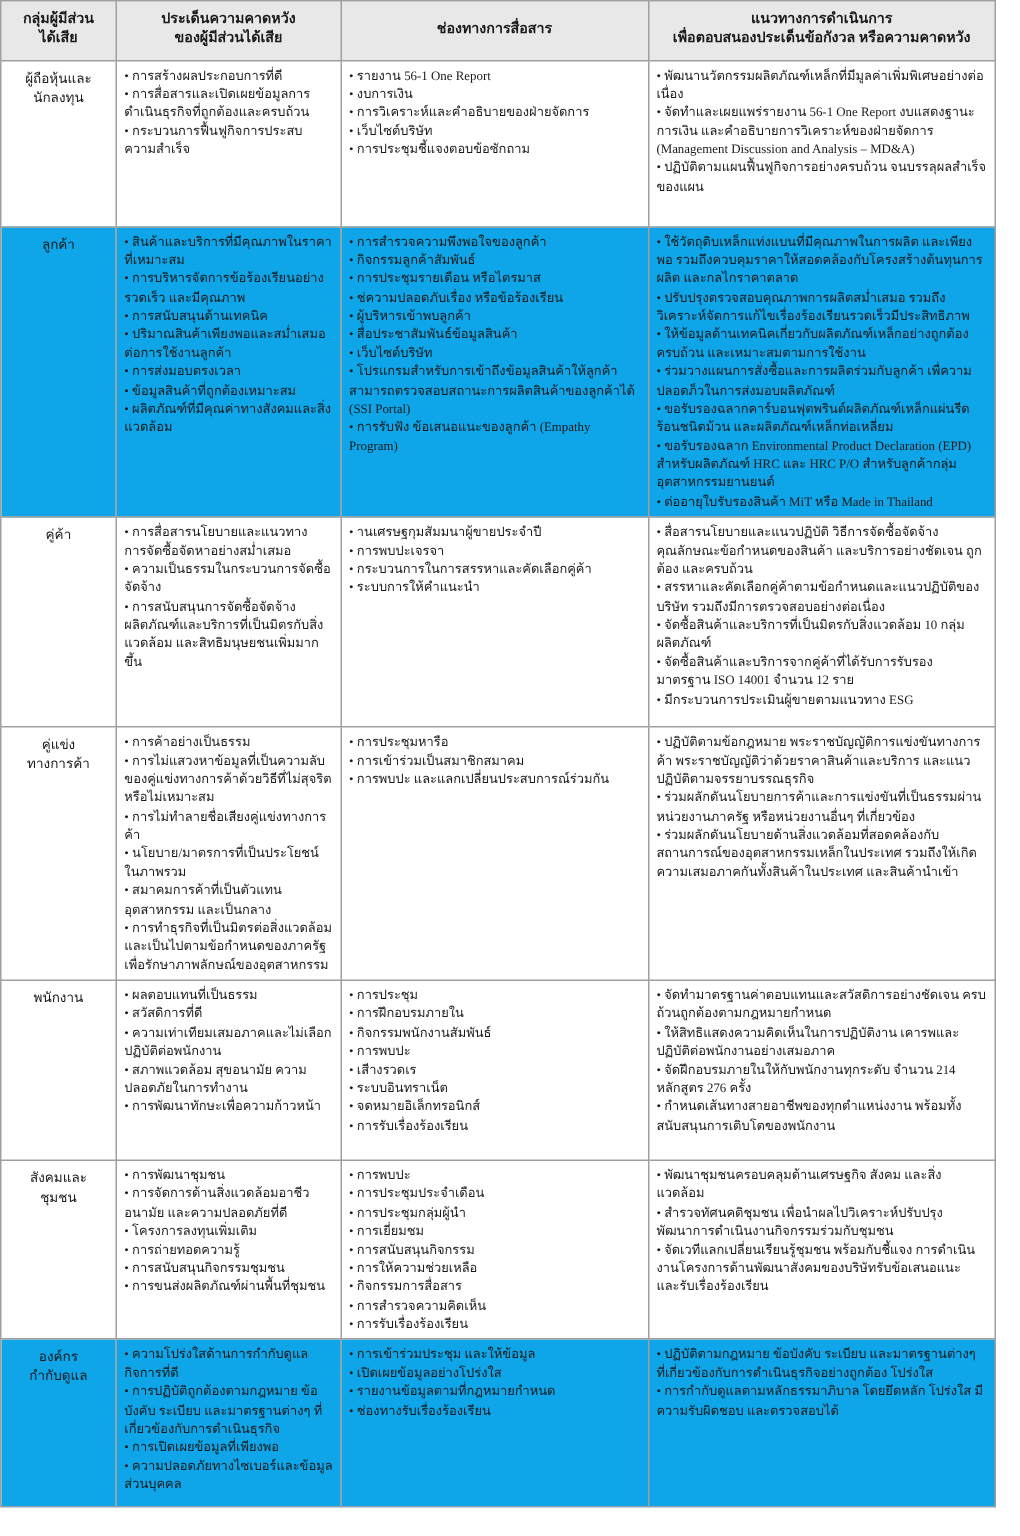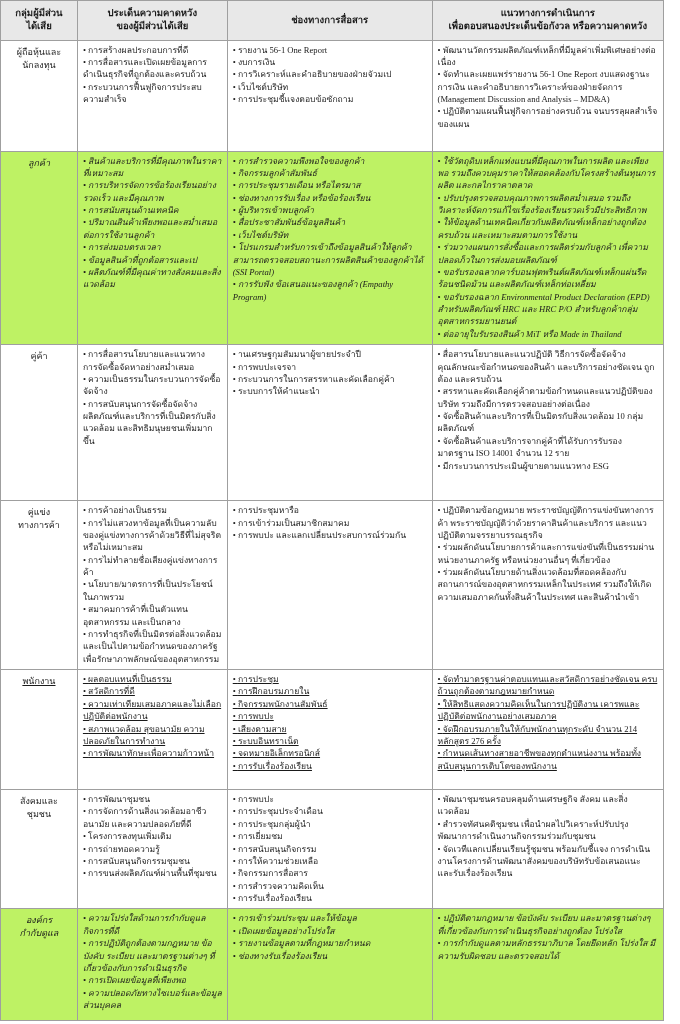--- a/index.html
+++ b/index.html
@@ -42,27 +42,27 @@
     font-size: 9px;
     padding-top: 5px;
   }
   .bullet {
     overflow-wrap: break-word;
     word-break: break-word;
   }
   .bullet::before { content: "• "; }
   
   tbody tr:nth-child(2) td,
-  tbody tr:nth-child(7) td { background: #bef264; font-style: italic; }
+  tbody tr:nth-child(7) td { background: #0ea5e9; }
   
   tbody tr:nth-child(1) { height: 111px; }
   tbody tr:nth-child(2) { height: 184px; }
-  tbody tr:nth-child(3) { height: 156px; }
+  tbody tr:nth-child(3) { height: 140px; }
   tbody tr:nth-child(4) { height: 158px; }
-  tbody tr:nth-child(5) { height: 120px; text-decoration: underline; }
+  tbody tr:nth-child(5) { height: 120px; }
   tbody tr:nth-child(6) { height: 116px; }
   tbody tr:nth-child(7) { height: 112px; }
 </style>
 </head>
 <body>
 
 <table class="stakeholder">
   <colgroup>
     <col style="width:11.6%">
     <col style="width:22.6%">
@@ -85,46 +85,46 @@
     <td class="group-cell">ผู้ถือหุ้นและ
 นักลงทุน</td>
     <td>
           <div class="bullet">การสร้างผลประกอบการที่ดี</div>
           <div class="bullet">การสื่อสารและเปิดเผยข้อมูลการดำเนินธุรกิจที่ถูกต้องและครบถ้วน</div>
           <div class="bullet">กระบวนการฟื้นฟูกิจการประสบความสำเร็จ</div>
         </td>
     <td>
           <div class="bullet">รายงาน 56-1 One Report</div>
           <div class="bullet">งบการเงิน</div>
-          <div class="bullet">การวิเคราะห์และคำอธิบายของฝ่ายจัวมเป</div>
+          <div class="bullet">การวิเคราะห์และคำอธิบายของฝ่ายจัดการ</div>
           <div class="bullet">เว็บไซต์บริษัท</div>
           <div class="bullet">การประชุมชี้แจงตอบข้อซักถาม</div>
         </td>
     <td>
           <div class="bullet">พัฒนานวัตกรรมผลิตภัณฑ์เหล็กที่มีมูลค่าเพิ่มพิเศษอย่างต่อเนื่อง</div>
           <div class="bullet">จัดทำและเผยแพร่รายงาน 56-1 One Report งบแสดงฐานะการเงิน และคำอธิบายการวิเคราะห์ของฝ่ายจัดการ (Management Discussion and Analysis – MD&amp;A)</div>
           <div class="bullet">ปฏิบัติตามแผนฟื้นฟูกิจการอย่างครบถ้วน จนบรรลุผลสำเร็จของแผน</div>
         </td>
   </tr>
       <tr>
     <td class="group-cell">ลูกค้า</td>
     <td>
           <div class="bullet">สินค้าและบริการที่มีคุณภาพในราคาที่เหมาะสม</div>
           <div class="bullet">การบริหารจัดการข้อร้องเรียนอย่างรวดเร็ว และมีคุณภาพ</div>
           <div class="bullet">การสนับสนุนด้านเทคนิค</div>
           <div class="bullet">ปริมาณสินค้าเพียงพอและสม่ำเสมอต่อการใช้งานลูกค้า</div>
           <div class="bullet">การส่งมอบตรงเวลา</div>
-          <div class="bullet">ข้อมูลสินค้าที่ถูกต้อสารและเป</div>
+          <div class="bullet">ข้อมูลสินค้าที่ถูกต้องเหมาะสม</div>
           <div class="bullet">ผลิตภัณฑ์ที่มีคุณค่าทางสังคมและสิ่งแวดล้อม</div>
         </td>
     <td>
           <div class="bullet">การสำรวจความพึงพอใจของลูกค้า</div>
           <div class="bullet">กิจกรรมลูกค้าสัมพันธ์</div>
           <div class="bullet">การประชุมรายเดือน หรือไตรมาส</div>
-          <div class="bullet">ช่องทางการรับเรื่อง หรือข้อร้องเรียน</div>
+          <div class="bullet">ช่ความปลอดภับเรื่อง หรือข้อร้องเรียน</div>
           <div class="bullet">ผู้บริหารเข้าพบลูกค้า</div>
           <div class="bullet">สื่อประชาสัมพันธ์ข้อมูลสินค้า</div>
           <div class="bullet">เว็บไซต์บริษัท</div>
           <div class="bullet">โปรแกรมสำหรับการเข้าถึงข้อมูลสินค้าให้ลูกค้าสามารถตรวจสอบสถานะการผลิตสินค้าของลูกค้าได้ (SSI Portal)</div>
           <div class="bullet">การรับฟัง ข้อเสนอแนะของลูกค้า (Empathy Program)</div>
         </td>
     <td>
           <div class="bullet">ใช้วัตถุดิบเหล็กแท่งแบนที่มีคุณภาพในการผลิต และเพียงพอ รวมถึงควบคุมราคาให้สอดคล้องกับโครงสร้างต้นทุนการผลิต และกลไกราคาตลาด</div>
           <div class="bullet">ปรับปรุงตรวจสอบคุณภาพการผลิตสม่ำเสมอ รวมถึงวิเคราะห์จัดการแก้ไขเรื่องร้องเรียนรวดเร็วมีประสิทธิภาพ</div>
           <div class="bullet">ให้ข้อมูลด้านเทคนิคเกี่ยวกับผลิตภัณฑ์เหล็กอย่างถูกต้องครบถ้วน และเหมาะสมตามการใช้งาน</div>
@@ -184,21 +184,21 @@
           <div class="bullet">สวัสดิการที่ดี</div>
           <div class="bullet">ความเท่าเทียมเสมอภาคและไม่เลือกปฏิบัติต่อพนักงาน</div>
           <div class="bullet">สภาพแวดล้อม สุขอนามัย ความปลอดภัยในการทำงาน</div>
           <div class="bullet">การพัฒนาทักษะเพื่อความก้าวหน้า</div>
         </td>
     <td>
           <div class="bullet">การประชุม</div>
           <div class="bullet">การฝึกอบรมภายใน</div>
           <div class="bullet">กิจกรรมพนักงานสัมพันธ์</div>
           <div class="bullet">การพบปะ</div>
-          <div class="bullet">เสียงตามสาย</div>
+          <div class="bullet">เสีางรวดเร</div>
           <div class="bullet">ระบบอินทราเน็ต</div>
           <div class="bullet">จดหมายอิเล็กทรอนิกส์</div>
           <div class="bullet">การรับเรื่องร้องเรียน</div>
         </td>
     <td>
           <div class="bullet">จัดทำมาตรฐานค่าตอบแทนและสวัสดิการอย่างชัดเจน ครบถ้วนถูกต้องตามกฎหมายกำหนด</div>
           <div class="bullet">ให้สิทธิแสดงความคิดเห็นในการปฏิบัติงาน เคารพและปฏิบัติต่อพนักงานอย่างเสมอภาค</div>
           <div class="bullet">จัดฝึกอบรมภายในให้กับพนักงานทุกระดับ จำนวน 214 หลักสูตร 276 ครั้ง</div>
           <div class="bullet">กำหนดเส้นทางสายอาชีพของทุกตำแหน่งงาน พร้อมทั้งสนับสนุนการเติบโตของพนักงาน</div>
         </td>

